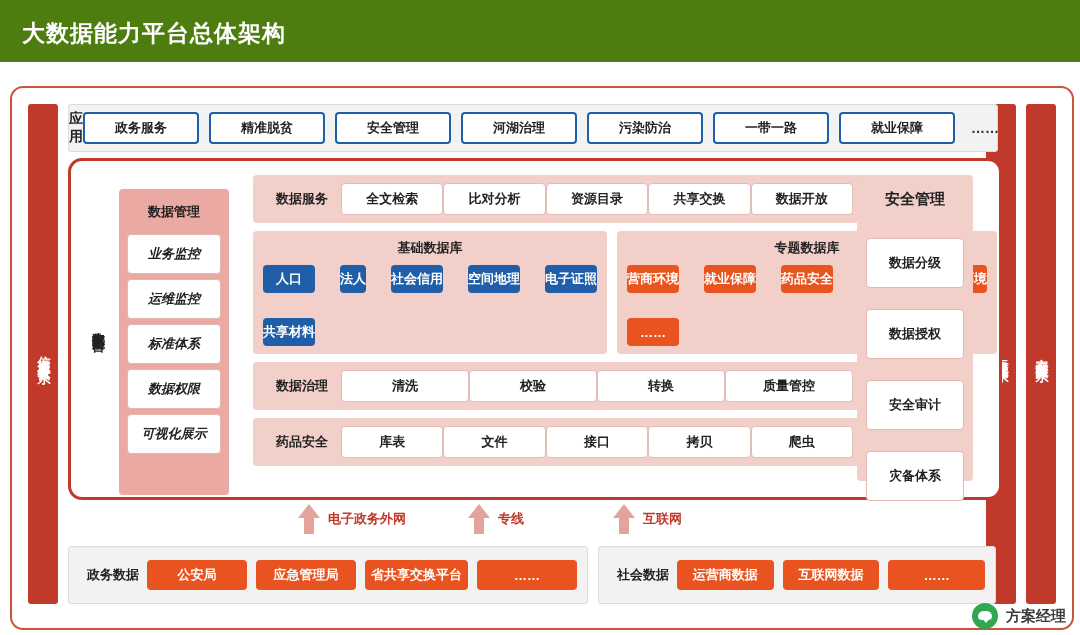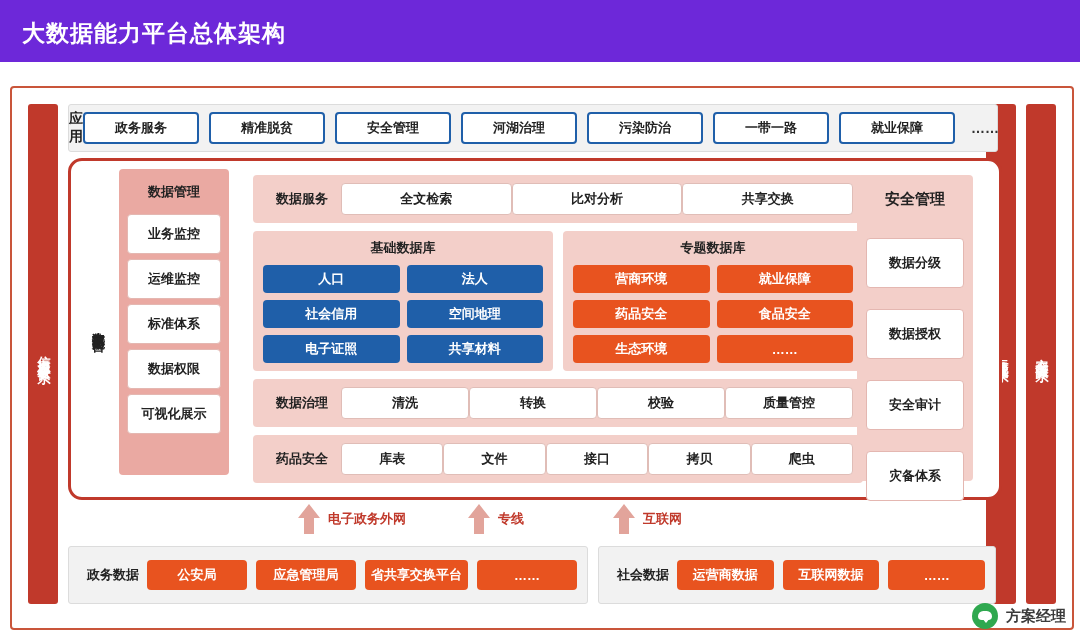--- a/index.html
+++ b/index.html
@@ -8,31 +8,31 @@
     background:#ffffff;
     font-family:"Liberation Sans","DejaVu Sans",sans-serif;
     color:#222;
     overflow:hidden;
   }
   .page{position:relative;width:1080px;height:635px;}
 
   
   .header{
     position:absolute;left:0;top:0;width:1080px;height:62px;
-    background:#6d28d9;
+    background:#4d7c0f;
   }
   .header-title{
     position:absolute;left:22px;top:18px;
     font-size:23px;font-weight:bold;color:#ffffff;letter-spacing:1px;
   }
 
   
   .frame{
     position:absolute;left:10px;top:86px;width:1060px;height:540px;
-    border:2px solid #c9553a;border-radius:4px;background:#fff;
+    border:2px solid #c9553a;border-radius:13px;background:#fff;
   }
 
   
   .vbar{
     position:absolute;background:#c0392b;border-radius:3px;
     color:#fff;font-size:13px;font-weight:bold;
     display:flex;align-items:center;justify-content:center;
     text-align:center;line-height:1.15;
   }
   .vbar span{writing-mode:vertical-rl;text-orientation:upright;letter-spacing:2px;}
@@ -67,32 +67,32 @@
   
   #core-vlabel{
     position:absolute;left:14px;top:14px;width:26px;height:300px;
     font-size:13px;font-weight:bold;color:#222;
     display:flex;align-items:center;justify-content:center;
   }
   #core-vlabel span{writing-mode:vertical-rl;text-orientation:upright;letter-spacing:1px;}
 
   
   .leftcol{
-    position:absolute;left:48px;top:8px;width:110px;height:306px;
+    position:absolute;left:48px;top:28px;width:110px;height:306px;
     background:#eaa9a2;border-radius:4px;padding:6px 0;
     box-sizing:border-box;
   }
   .leftcol-title{
     height:34px;display:flex;align-items:center;justify-content:center;
     font-size:13px;font-weight:bold;color:#222;
   }
   .leftcol-item{
     height:38px;margin:5px 8px;background:#fff;border:1px solid #e4b7b1;border-radius:4px;
     display:flex;align-items:center;justify-content:center;
-    font-size:13px;font-weight:bold;color:#222;
+    font-size:13px;font-weight:bold;color:#222;font-style:italic;
   }
 
   
   .mid{position:absolute;left:182px;top:14px;width:610px;}
   .band{
     background:#f3cfc9;border-radius:4px;margin-bottom:8px;
     display:flex;align-items:center;padding:8px 10px;box-sizing:border-box;
   }
   .band-title{
     width:78px;flex:0 0 78px;text-align:center;
@@ -106,21 +106,21 @@
   }
 
   
   .dbrow{display:flex;gap:10px;margin-bottom:8px;}
   .dbbox{
     flex:1;background:#f3cfc9;border-radius:4px;padding:8px 10px;box-sizing:border-box;
   }
   .dbbox-title{
     text-align:center;font-size:13px;font-weight:bold;color:#222;margin-bottom:8px;
   }
-  .dbgrid{display:grid;grid-template-columns:repeat(2,1fr);gap:7px;}
+  .dbgrid{display:grid;grid-template-columns:repeat(5,1fr);gap:25px;}
   .bbtn{
     height:28px;background:#1f5fa9;border-radius:4px;
     display:flex;align-items:center;justify-content:center;
     font-size:13px;font-weight:bold;color:#fff;white-space:nowrap;
   }
   .obtn{
     height:28px;background:#e8531f;border-radius:4px;
     display:flex;align-items:center;justify-content:center;
     font-size:13px;font-weight:bold;color:#fff;white-space:nowrap;
   }
@@ -246,21 +246,23 @@
         <div class="leftcol-item">可视化展示</div>
       </div>
 
       <div class="mid">
 
         <div class="band">
           <div class="band-title">数据服务</div>
           <div class="band-items">
             <div class="wbtn">全文检索</div>
             <div class="wbtn">比对分析</div>
+            <div class="wbtn">资源目录</div>
             <div class="wbtn">共享交换</div>
+            <div class="wbtn">数据开放</div>
           </div>
         </div>
 
         <div class="dbrow">
           <div class="dbbox">
             <div class="dbbox-title">基础数据库</div>
             <div class="dbgrid">
               <div class="bbtn">人口</div>
               <div class="bbtn">法人</div>
               <div class="bbtn">社会信用</div>
@@ -279,22 +281,22 @@
               <div class="obtn">生态环境</div>
               <div class="obtn">……</div>
             </div>
           </div>
         </div>
 
         <div class="band">
           <div class="band-title">数据治理</div>
           <div class="band-items">
             <div class="wbtn">清洗</div>
+            <div class="wbtn">校验</div>
             <div class="wbtn">转换</div>
-            <div class="wbtn">校验</div>
             <div class="wbtn">质量管控</div>
           </div>
         </div>
 
         <div class="band">
           <div class="band-title">药品安全</div>
           <div class="band-items">
             <div class="wbtn">库表</div>
             <div class="wbtn">文件</div>
             <div class="wbtn">接口</div>

